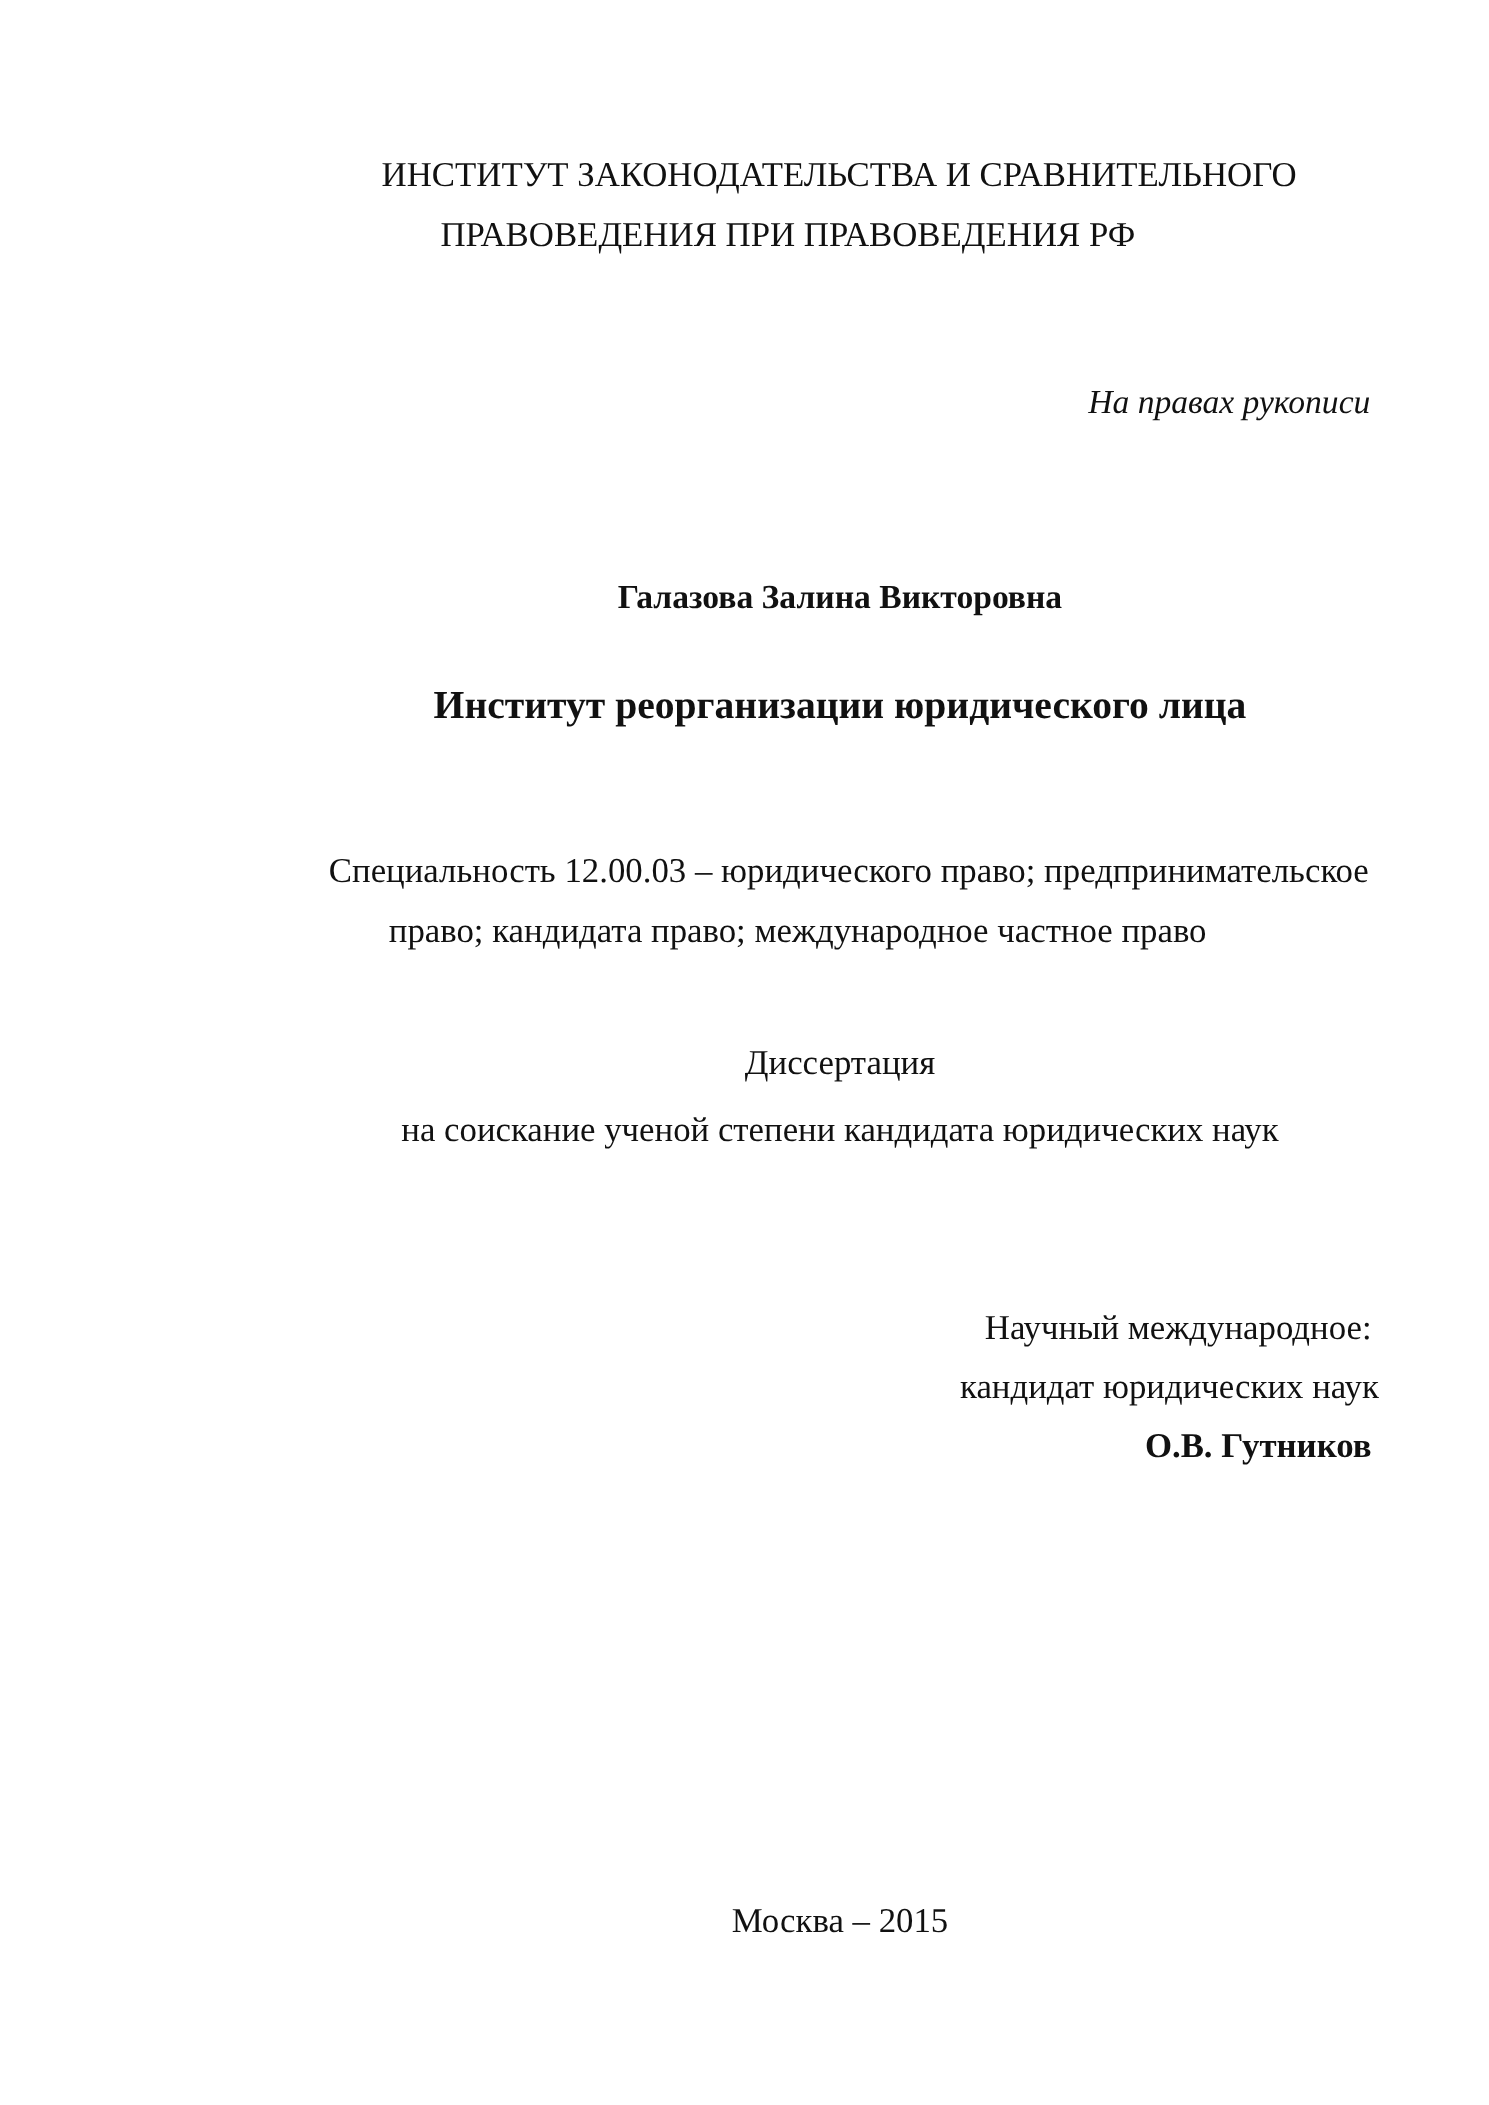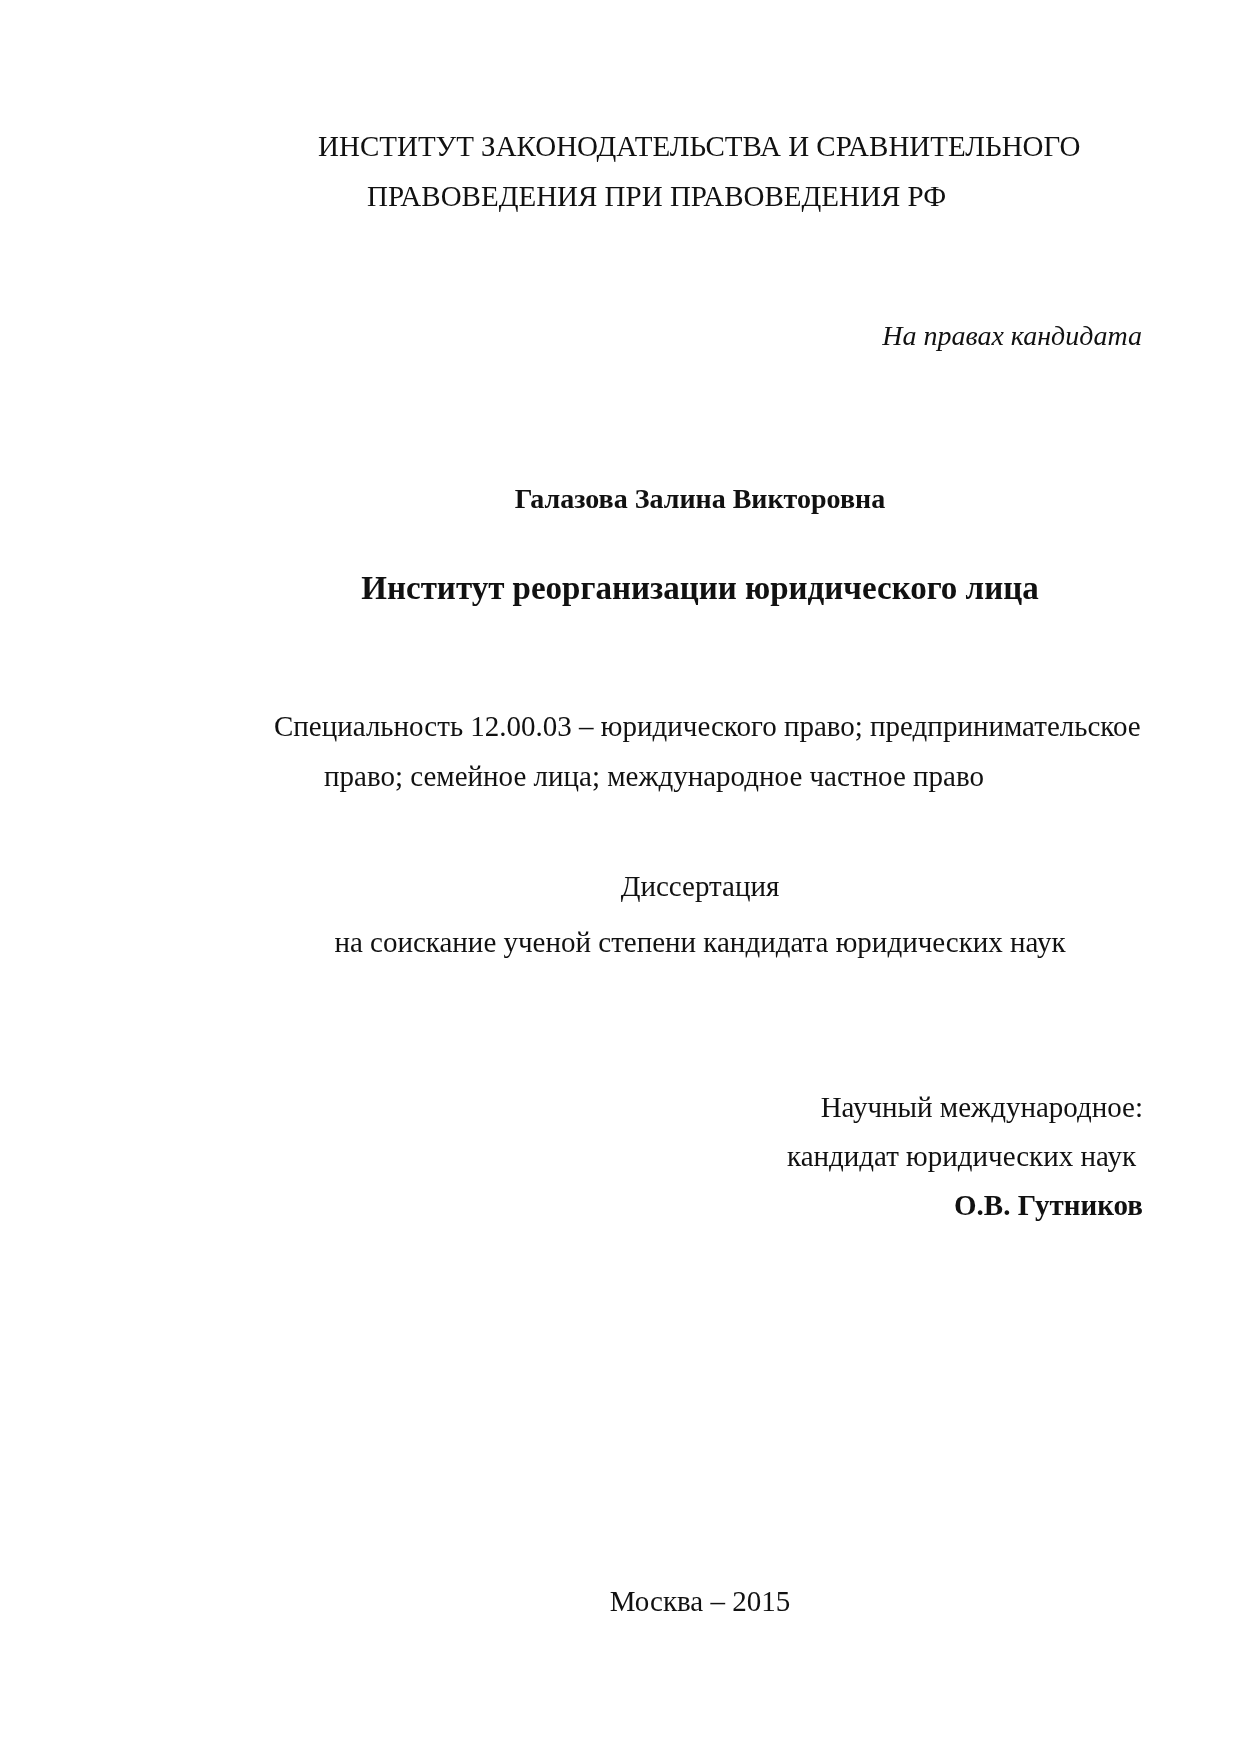--- a/index.html
+++ b/index.html
@@ -25,31 +25,31 @@
     .b { font-weight: bold; }
   </style>
 </head>
 <body>
 
 <div>
 
   <div class="line reg" style="left:318px; top:121px;">ИНСТИТУТ ЗАКОНОДАТЕЛЬСТВА И СРАВНИТЕЛЬНОГО</div>
   <div class="line reg" style="left:367px; top:171px;">ПРАВОВЕДЕНИЯ ПРИ ПРАВОВЕДЕНИЯ РФ</div>
 
-  <div class="line it" style="right:99px; top:322px;">На правах кандидата</div>
+  <div class="line it" style="right:99px; top:322px;">На правах рукописи</div>
 
   <div class="line reg b" style="left:0; width:1400px; text-align:center; top:474px; font-size:28px;">Галазова Залина Викторовна</div>
 
   <div class="line b" style="left:0; width:1400px; text-align:center; top:572px; font-size:33px;">Институт реорганизации юридического лица</div>
 
   <div class="line reg" style="left:274px; top:701px;">Специальность 12.00.03 – юридического право; предпринимательское</div>
-  <div class="line reg" style="left:324px; top:751px;">право; семейное лица; международное частное право</div>
+  <div class="line reg" style="left:324px; top:751px;">право; кандидата право; международное частное право</div>
 
   <div class="line reg" style="left:0; width:1400px; text-align:center; top:861px;">Диссертация</div>
   <div class="line reg" style="left:0; width:1400px; text-align:center; top:917px;">на соискание ученой степени кандидата юридических наук</div>
 
   <div class="line reg" style="right:98px; top:1082px;">Научный международное:</div>
-  <div class="line reg" style="right:105px; top:1131px;">кандидат юридических наук</div>
+  <div class="line reg" style="right:92px; top:1131px;">кандидат юридических наук</div>
   <div class="line reg b" style="right:98px; top:1180px;">О.В. Гутников</div>
 
   <div class="line reg" style="left:0; width:1400px; text-align:center; top:1576px;">Москва – 2015</div>
 
 </div>
 
 </body></html>

